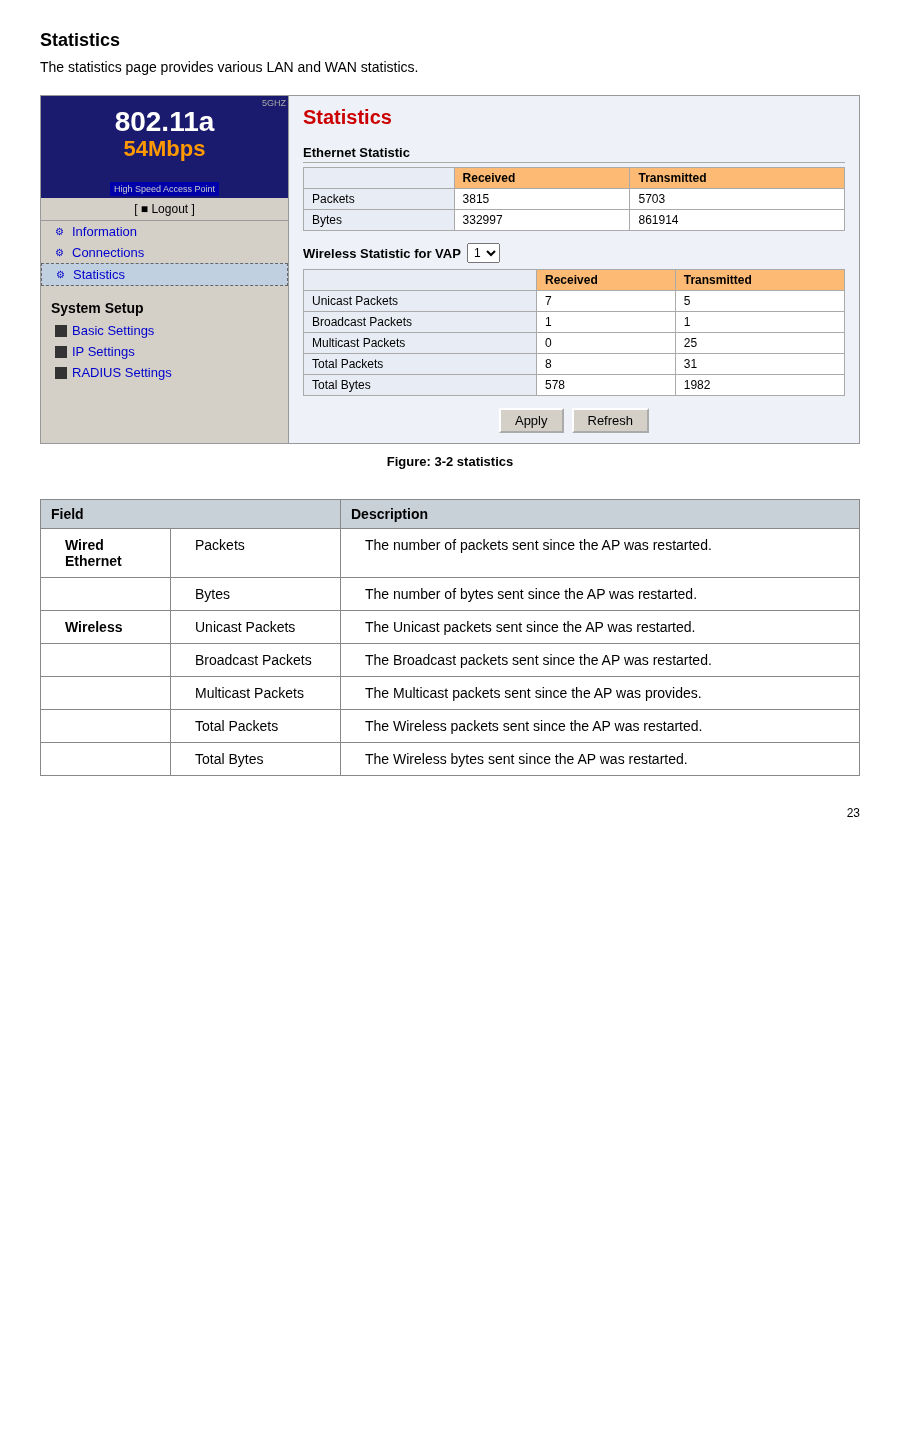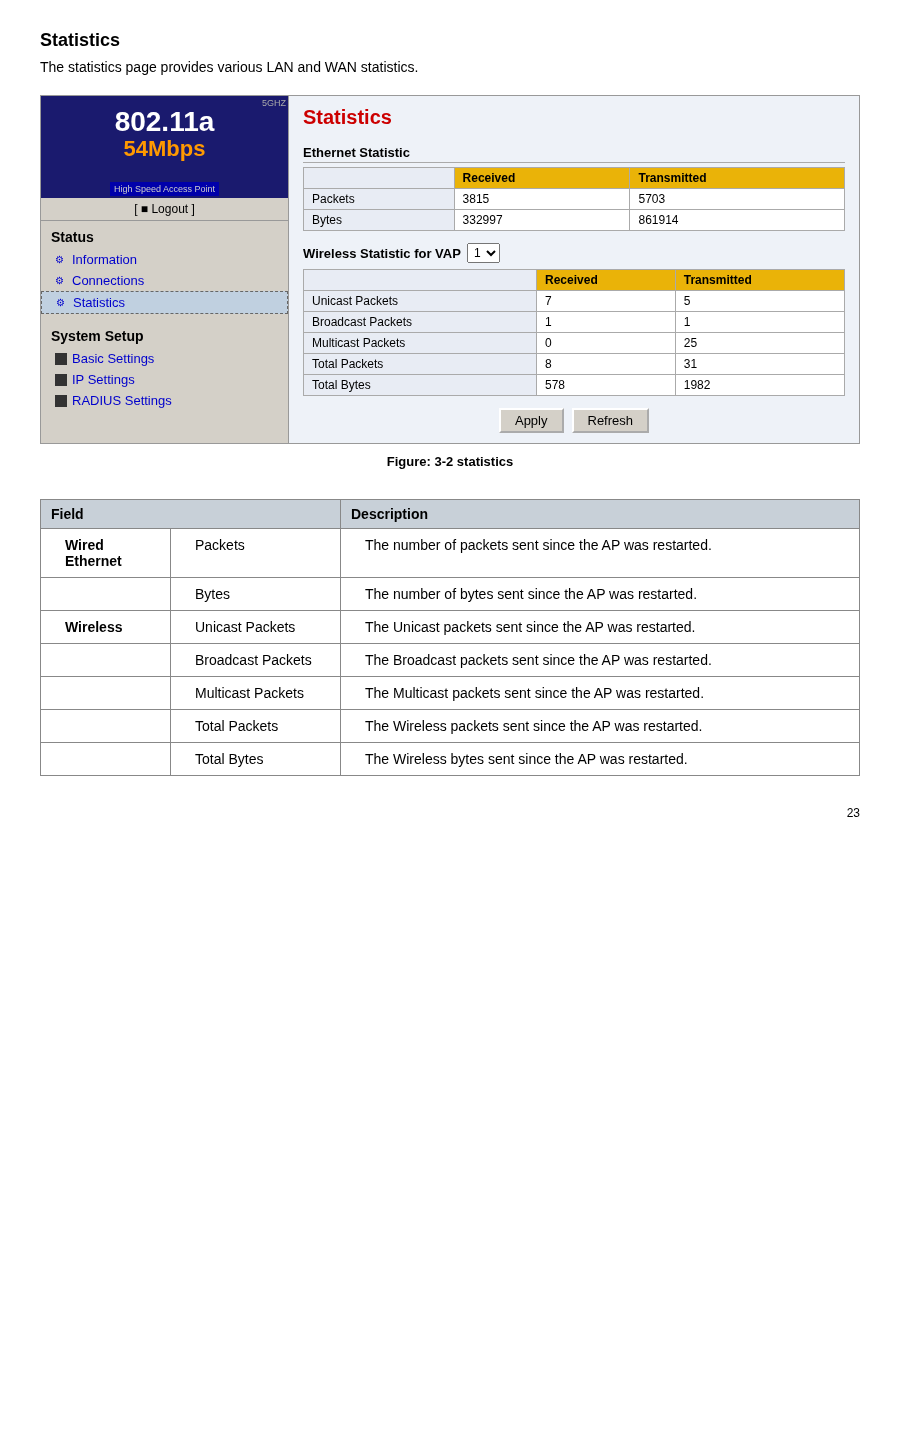--- a/index.html
+++ b/index.html
@@ -132,21 +132,21 @@
       padding-bottom: 2px;
       margin-top: 16px;
     }
     .stats-table {
       width: 100%;
       border-collapse: collapse;
       margin-bottom: 12px;
       font-size: 12px;
     }
     .stats-table th {
-      background: #eab308;
+      background: #fdba74;
       border: 1px solid #aaa;
       padding: 3px 8px;
       text-align: left;
       font-weight: bold;
     }
     .stats-table td {
       border: 1px solid #aaa;
       padding: 3px 8px;
       background: #fff;
     }
@@ -240,21 +240,20 @@
   <div class="sidebar">
     <div class="sidebar-logo">
       <span class="ghz-label">5GHZ</span>
       <div class="model">802.11a</div>
       <div class="speed">54Mbps</div>
       <div class="tagline">High Speed Access Point</div>
     </div>
     <div class="sidebar-logout">
       <span>[ ■ Logout ]</span>
     </div>
-    <div class="sidebar-section-label">Status</div>
     <div class="sidebar-item">
       <span class="icon" style="background:none; color:#00c; font-size:10px;">⚙</span>
       <span>Information</span>
     </div>
     <div class="sidebar-item">
       <span class="icon" style="background:none; color:#00c; font-size:10px;">⚙</span>
       <span>Connections</span>
     </div>
     <div class="sidebar-item active">
       <span class="icon" style="background:none; color:#00c; font-size:10px;">⚙</span>
@@ -381,21 +380,21 @@
       <td>The Unicast packets sent since the AP was restarted.</td>
     </tr>
       <tr>
       <td class="field-name"></td>
       <td class="sub-field">Broadcast Packets</td>
       <td>The Broadcast packets sent since the AP was restarted.</td>
     </tr>
       <tr>
       <td class="field-name"></td>
       <td class="sub-field">Multicast Packets</td>
-      <td>The Multicast packets sent since the AP was restarted.</td>
+      <td>The Multicast packets sent since the AP was provides.</td>
     </tr>
       <tr>
       <td class="field-name"></td>
       <td class="sub-field">Total Packets</td>
       <td>The Wireless packets sent since the AP was restarted.</td>
     </tr>
       <tr>
       <td class="field-name"></td>
       <td class="sub-field">Total Bytes</td>
       <td>The Wireless bytes sent since the AP was restarted.</td>

